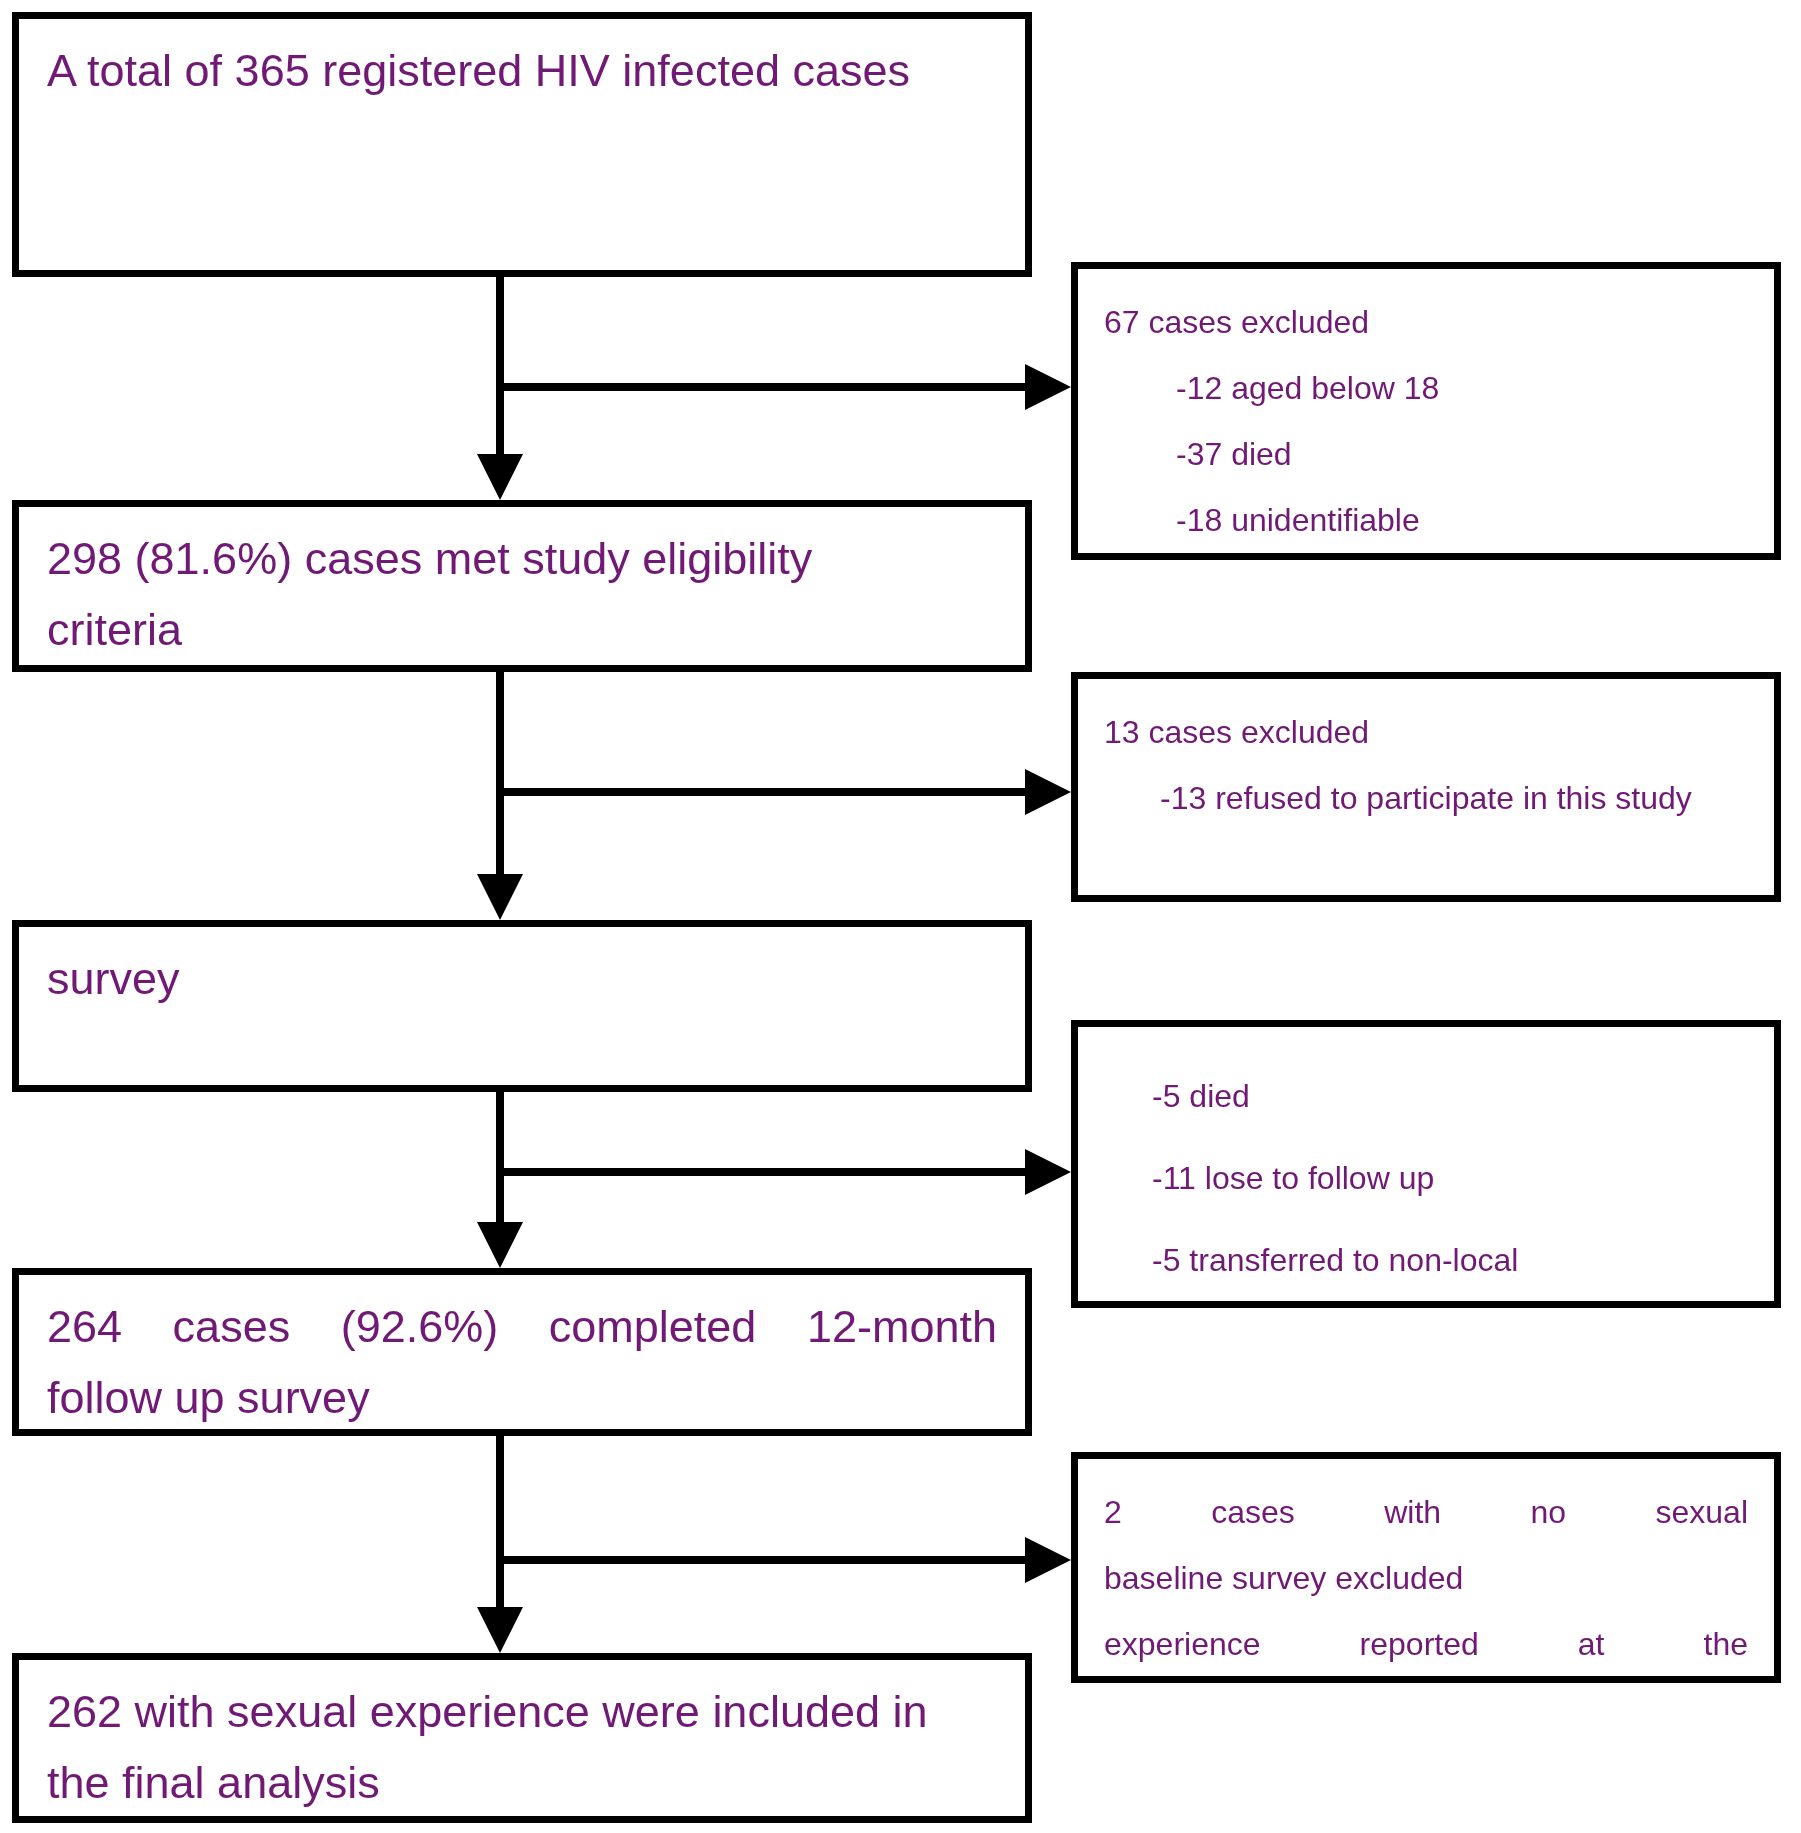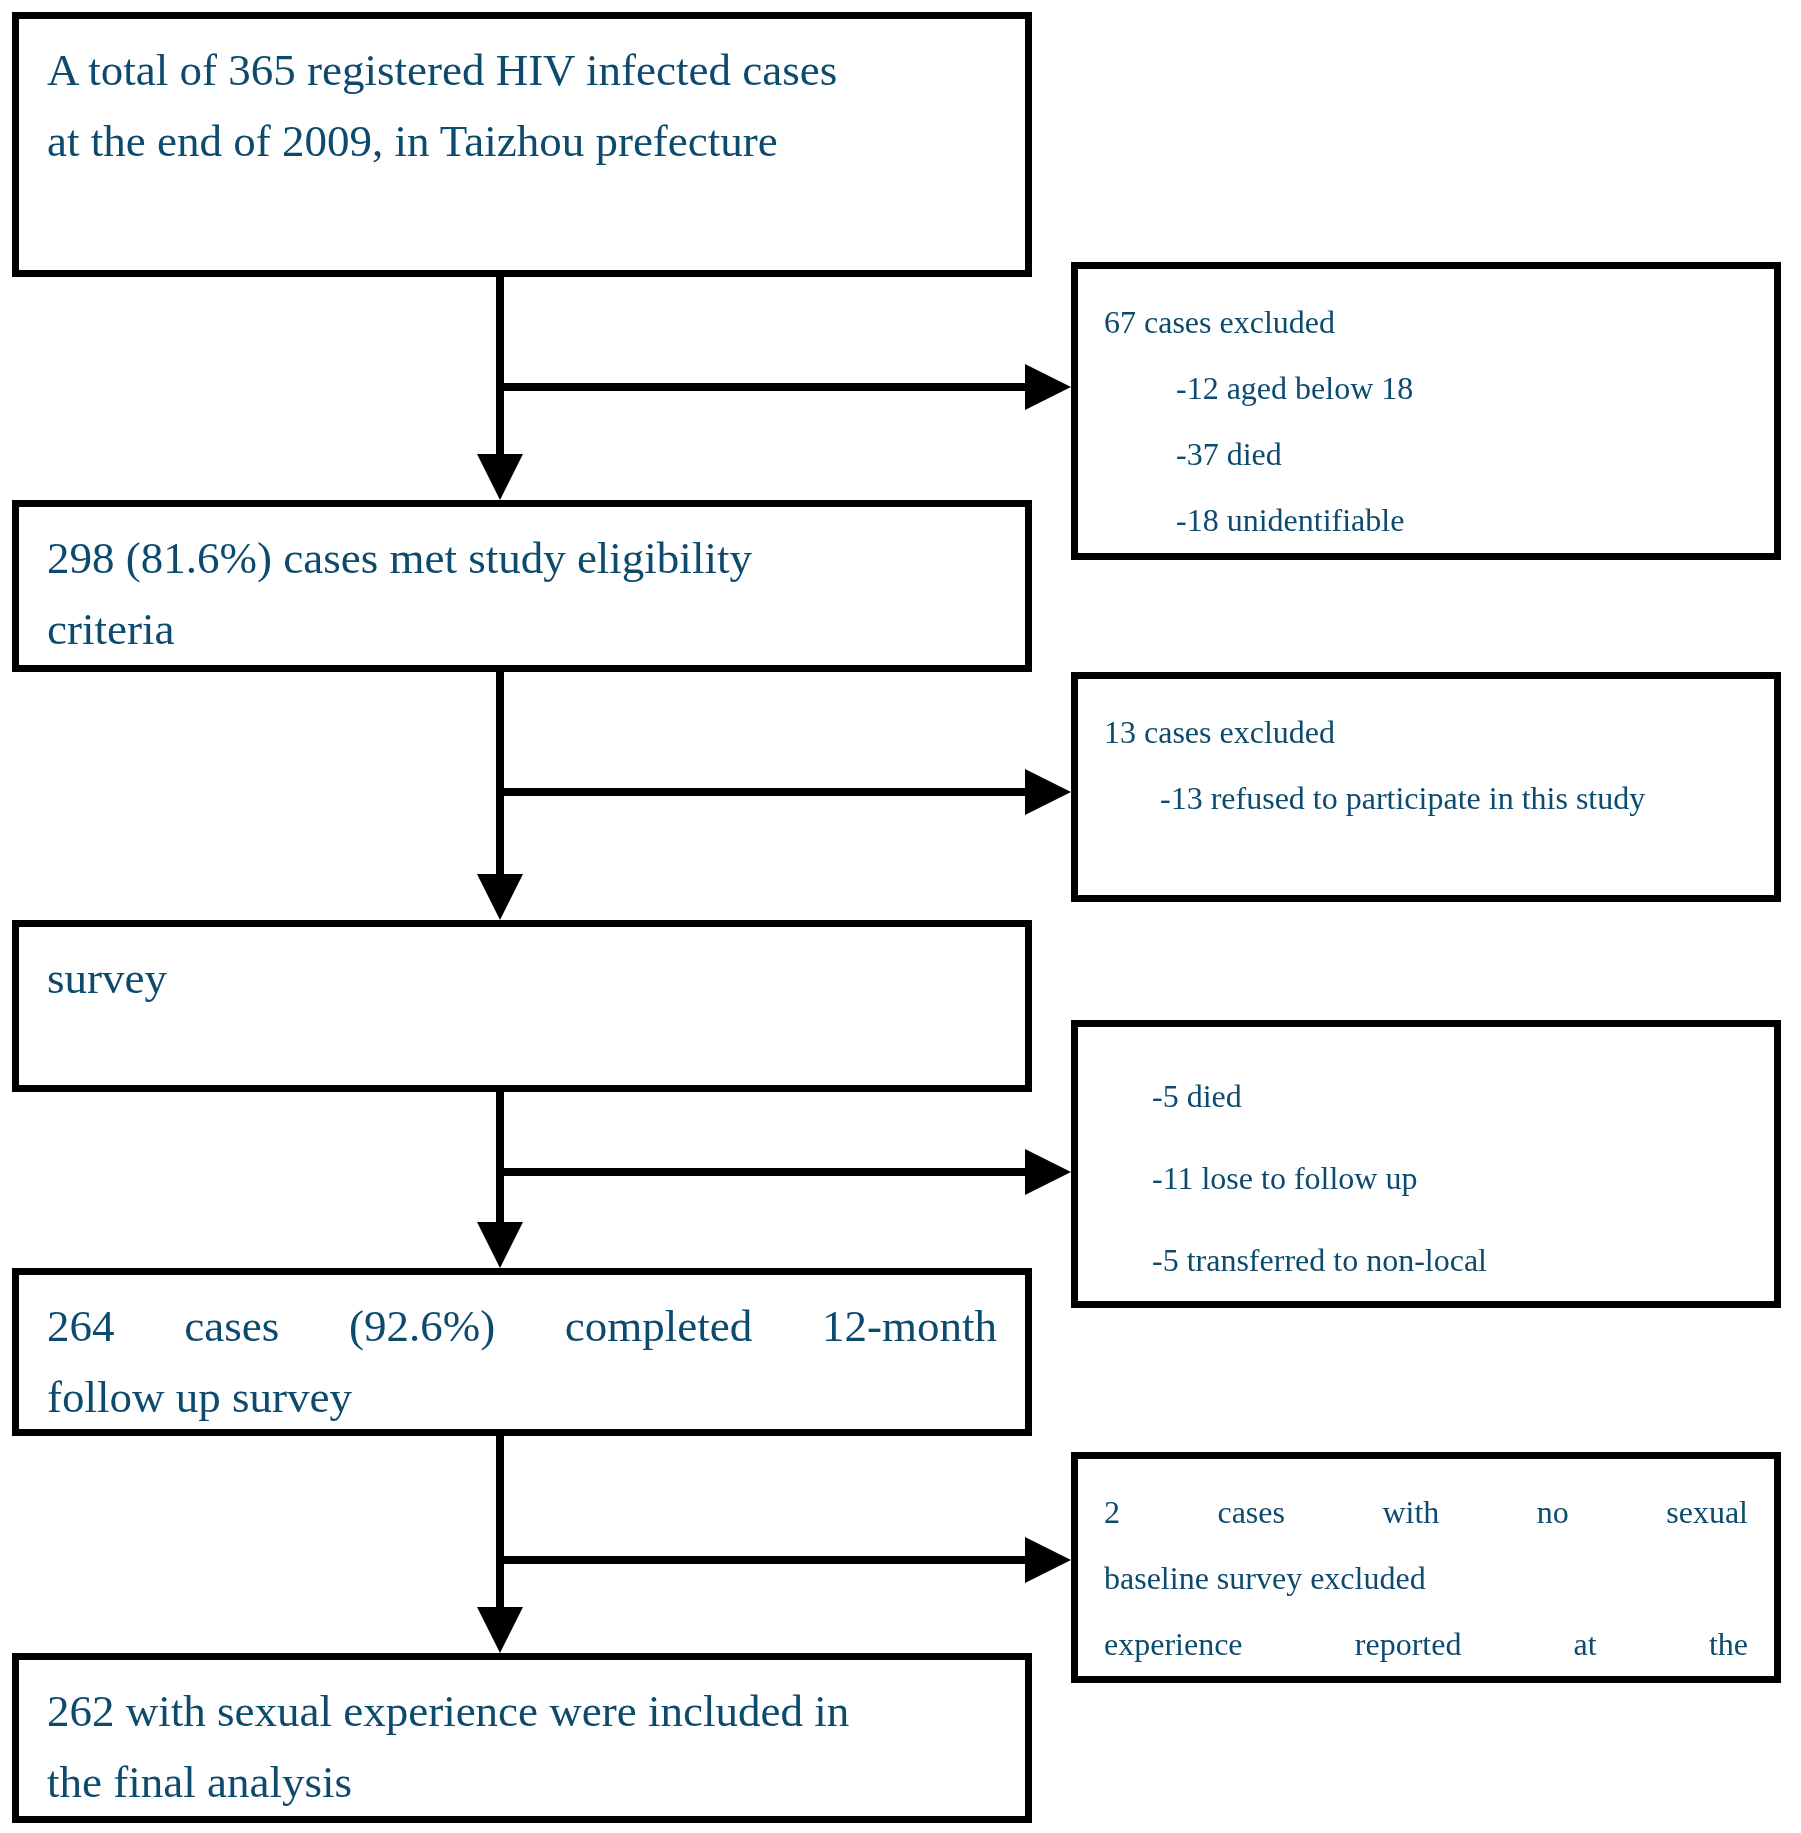--- a/index.html
+++ b/index.html
@@ -5,22 +5,22 @@
   html, body {
     margin: 0;
     padding: 0;
     background: #ffffff;
   }
   .canvas {
     position: relative;
     width: 1801px;
     height: 1833px;
     background: #ffffff;
-    font-family: Liberation Serif, serif;
-    color: #0c4a6e;
+    font-family: Liberation Sans, sans-serif;
+    color: #701a75;
     overflow: hidden;
   }
   
   .mbox {
     position: absolute;
     left: 12px;
     width: 1020px;
     border: 7px solid #000000;
     background: #ffffff;
     box-sizing: border-box;
@@ -85,21 +85,20 @@
     border-left: 46px solid #000000;
   }
 </style>
 </head>
 <body>
 
 <div class="canvas">
 
   <div class="mbox" style="top:12px; height:265px">
     <div class="line">A total of 365 registered HIV infected cases</div>
-    <div class="line">at the end of 2009, in Taizhou prefecture</div>
   </div>
 
   <div class="mbox" style="top:500px; height:172px">
     <div class="line">298 (81.6%) cases met study eligibility</div>
     <div class="line">criteria</div>
   </div>
 
   <div class="mbox" style="top:920px; height:172px">
     <div class="line">survey</div>
   </div>

